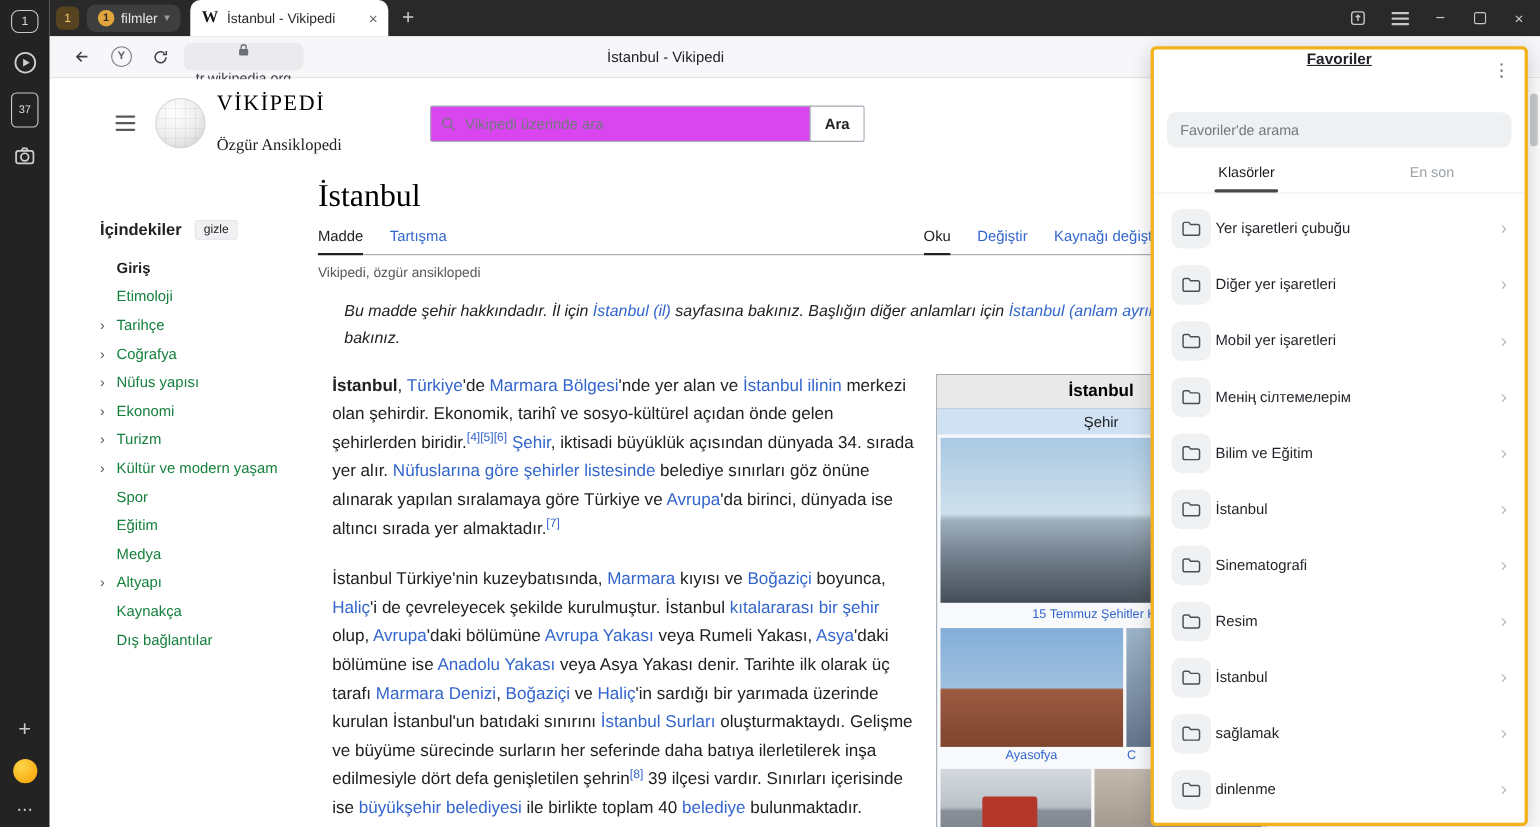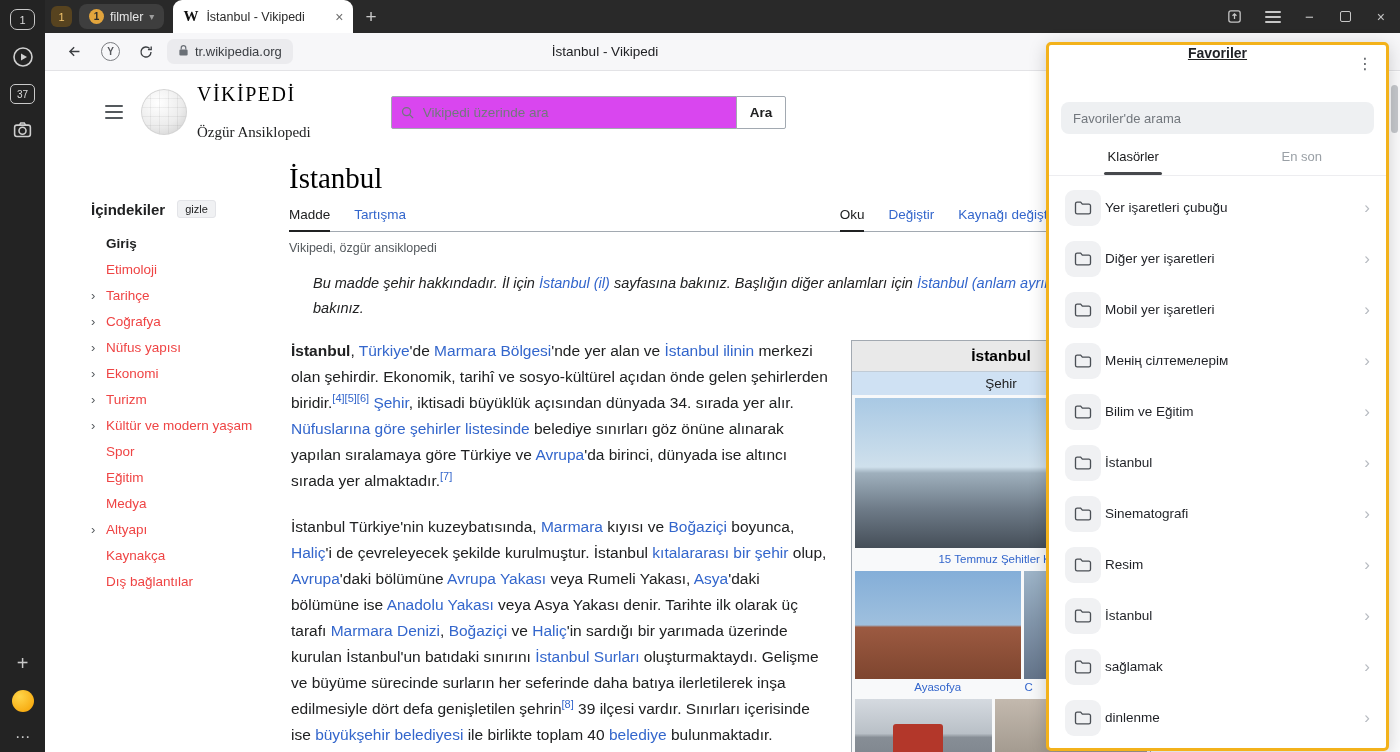--- a/index.html
+++ b/index.html
@@ -5,21 +5,21 @@
   * { box-sizing: border-box; margin: 0; padding: 0; }
   html,body { width:1400px; height:752px; overflow:hidden; }
   body { position:relative; background:#fff; font-family:"Liberation Sans","DejaVu Sans",sans-serif; color:#202122; }
 
   
   .rail { position:absolute; left:0; top:0; width:45px; height:752px; background:#232323; display:flex; flex-direction:column; align-items:center; padding:9px 0 8px; z-index:5; }
   .rail-top { display:flex; flex-direction:column; align-items:center; gap:15px; }
   .rail-spacer { flex:1; }
   .rail-bottom { display:flex; flex-direction:column; align-items:center; gap:17px; }
   .rail-tabcount { width:25px; height:21px; border:1.6px solid #c9c9c9; border-radius:7px; color:#dcdcdc; font-size:11px; display:flex; align-items:center; justify-content:center; cursor:pointer; }
-  .rail-badge37 { width:25px; height:20px; border:1.6px solid #c9c9c9; border-radius:5px; color:#dcdcdc; font-size:10px; display:flex; align-items:center; justify-content:center; }
+  .rail-badge37 { width:25px; height:32px; border:1.6px solid #c9c9c9; border-radius:5px; color:#dcdcdc; font-size:10px; display:flex; align-items:center; justify-content:center; }
   .rail-ic { display:flex; align-items:center; justify-content:center; }
   .rail-plus { color:#c9c9c9; font-size:20px; line-height:1; }
   .rail-yandex { width:22px; height:22px; border-radius:50%; background:radial-gradient(circle at 35% 30%, #ffd54a, #f59f00); }
   .rail-dots { color:#c9c9c9; font-size:15px; line-height:1; }
 
   
   .chrome { position:absolute; left:45px; top:0; right:0; height:752px; }
 
   .tabstrip { height:33px; background:#292929; display:flex; align-items:center; padding-left:6px; }
   .group-badge { width:21px; height:21px; border-radius:6px; background:#57431f; color:#f2c56d; font-size:11px; display:flex; align-items:center; justify-content:center; margin-right:7px; }
@@ -36,21 +36,21 @@
   .ts-ic { color:#c6c6c6; margin:0 11px; display:flex; align-items:center; cursor:pointer; }
   .bars { display:flex; flex-direction:column; gap:3px; width:16px; }
   .bars i { height:2px; background:#c6c6c6; border-radius:1px; display:block; }
   .win-min { color:#c6c6c6; font-size:15px; margin:0 13px; cursor:pointer; }
   .win-max { width:11px; height:11px; border:1.5px solid #c6c6c6; border-radius:2px; margin:0 13px; cursor:pointer; }
   .win-close { color:#c6c6c6; font-size:14px; margin:0 15px 0 13px; cursor:pointer; }
 
   .toolbar { height:38px; background:#f7f7f9; border-bottom:1px solid #e3e3e6; display:flex; align-items:center; position:relative; padding-left:12px; }
   .tb-ic { margin:0 9px; display:flex; align-items:center; cursor:pointer; }
   .y-circle { width:19px; height:19px; border:1.6px solid #7b7d81; border-radius:50%; color:#55575b; font-size:10px; font-weight:bold; display:flex; align-items:center; justify-content:center; margin:0 9px; cursor:pointer; }
-  .url-pill { height:25px; background:#ebebee; border-radius:7px; display:flex; align-items:center; gap:6px; padding:0 11px; margin-left:4px; cursor:pointer; }
+  .url-pill { height:25px; background:#ebebee; border-radius:7px; display:flex; align-items:center; gap:6px; padding:0 11px; margin-left:4px; cursor:pointer;flex-direction:column; }
   .url-text { font-size:13px; color:#3a3d42; }
   .tb-title { position:absolute; left:560px; transform:translateX(-50%); font-size:13.5px; color:#202124; }
 
   .viewport { position:absolute; top:72px; left:0; right:0; bottom:0; background:#fff; overflow:hidden; }
 
   
   .wp-header { height:64px; display:flex; align-items:center; padding-left:60px; margin-top:8px; }
   .hamb { width:18px; display:flex; flex-direction:column; gap:4px; margin-right:18px; cursor:pointer; }
   .hamb span { height:2px; background:#54595d; border-radius:1px; }
   .wp-logo { width:46px; height:46px; border-radius:50%; flex:none;
@@ -71,33 +71,33 @@
 
   
   .wp-body { display:flex; padding:16px 0 0 46px; }
   .toc { width:198px; flex:none; padding-top:40px; }
   .toc-head { display:flex; align-items:center; gap:12px; margin-bottom:12px; }
   .toc-title { font-size:15px; font-weight:bold; color:#202122; }
   .toc-hide { font-size:11px; color:#202122; background:#f0f1f3; border:1px solid #e3e4e8; border-radius:3px; padding:2px 7px; cursor:pointer; }
   .toc-item { display:flex; align-items:center; height:26px; font-size:13.5px; cursor:pointer; }
   .toc-chevron { width:15px; color:#54595d; font-size:13px; flex:none; }
   .toc-item.no-chevron .toc-chevron { visibility:hidden; }
-  .toc-label { color:#ef4444; white-space:nowrap; }
+  .toc-label { color:#15803d; white-space:nowrap; }
   .toc-item.active .toc-label { color:#202122; font-weight:bold; }
 
   .article { width:862px; flex:none; }
   .art-title { font-family:"Liberation Serif","DejaVu Serif",serif; font-weight:normal; font-size:29px; color:#000; margin:2px 0 12px; }
   .art-tabs { display:flex; align-items:flex-end; border-bottom:1px solid #a2a9b1; }
   .at-left { display:flex; gap:24px; }
   .at-right { margin-left:auto; display:flex; gap:24px; }
   .at-item { font-size:13.5px; padding-bottom:8px; color:#3366cc; cursor:pointer; }
   .at-item.active { color:#202122; border-bottom:2px solid #202122; margin-bottom:-1px; }
   .art-tagline { font-size:12.5px; color:#54595d; margin:9px 0 16px; }
   .hatnote { font-style:italic; font-size:14.5px; padding-left:24px; margin:0 0 16px; line-height:1.75; color:#202122; }
-  p.body { font-size:15.5px; line-height:26px; margin:0 2px 20px; color:#202122; }
+  p.body { font-size:15.5px; line-height:26px; margin:0 13px 20px; color:#202122; }
   .wlink { color:#3366cc; cursor:pointer; }
   .wbold { font-weight:bold; }
   sup.ref { color:#3366cc; font-size:11px; line-height:0; cursor:pointer; }
 
   
   .infobox { float:right; width:300px; margin:2px 0 14px 20px; border:1px solid #a2a9b1; background:#f8f9fa; }
   .ib-title { background:#e9e9e9; text-align:center; font-weight:bold; font-size:15.5px; padding:6px 4px; color:#000; }
   .ib-type { background:#cfe1f3; text-align:center; font-size:13.5px; padding:4px; border-top:1px solid #c0cbd6; }
   .ib-img1 { height:150px; margin:3px; background:linear-gradient(180deg,#a9c9e4 0%,#cfe0ec 46%,#9fb0bd 50%,#6e7b88 74%,#454e58 100%); cursor:pointer; }
   .ib-cap { text-align:center; color:#3366cc; padding:2px 2px 6px; font-size:11.5px; cursor:pointer; }

